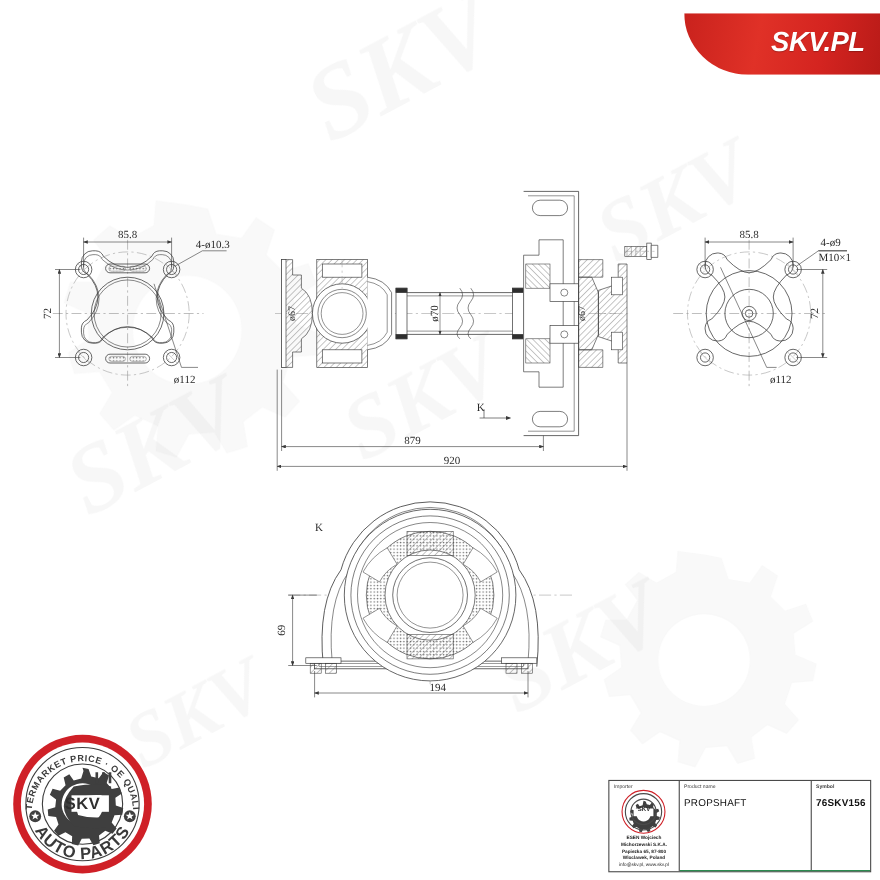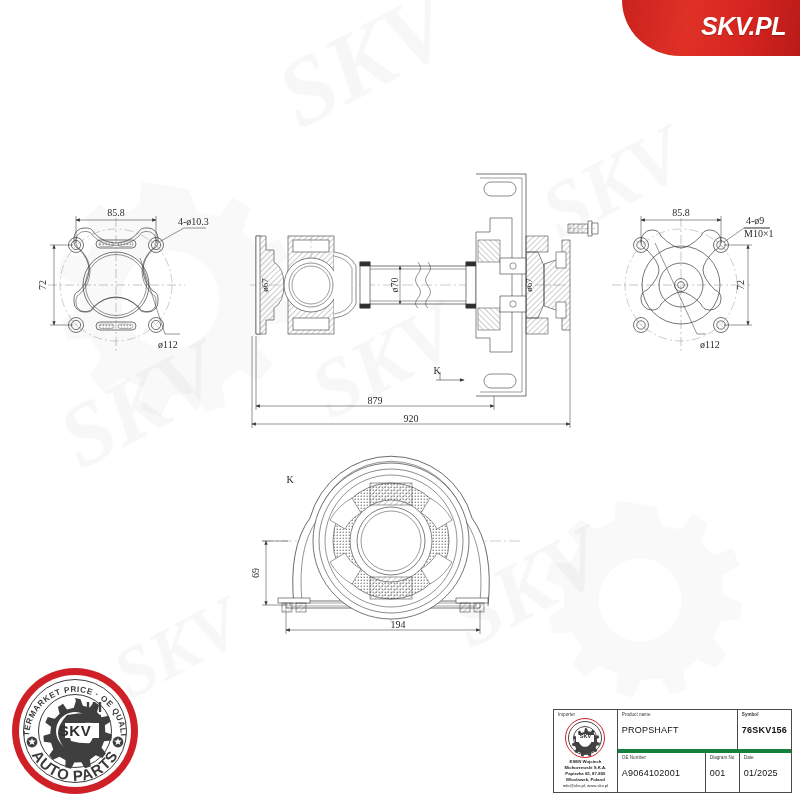--- a/index.html
+++ b/index.html
@@ -9,21 +9,21 @@
     font-family:"Liberation Sans", sans-serif;
     position:relative;overflow:hidden;
   }
   #root{position:absolute;inset:0;}
 
   
   .wm{position:absolute;inset:0;pointer-events:none;overflow:hidden;}
 
   
   .banner{
-    position:absolute;top:0;right:0;
+    position:absolute;top:12px;right:0;
     width:178px;height:56px;
     overflow:hidden;
     text-align:right;
   }
   .banner-shape{
     position:absolute;top:0;right:0;
     width:178px;height:56px;
     background:linear-gradient(100deg,#c9221d 0%,#e03127 38%,#d42420 70%,#b91b18 100%);
     border-bottom-left-radius:58px 56px;
   }
@@ -91,21 +91,21 @@
     display:flex;
     box-sizing:border-box;
   }
   .it-left{
     width:96px;border-right:1px solid #4a4a4a;
     position:relative;box-sizing:border-box;
     display:flex;flex-direction:column;
   }
   .it-right{flex:1;display:flex;flex-direction:column;box-sizing:border-box;}
   .it-row{display:flex;flex:1;}
-  .it-row.top{border-bottom:4px solid #15803d;}
+  .it-row.top{border-bottom:1px solid #15803d;}
   .cell{position:relative;box-sizing:border-box;padding:2px 4px 0 4px;}
   .cell.b{border-right:1px solid #4a4a4a;}
   .clabel{
     font-size:4.6px;color:#3a3a3a;
     font-family:"Liberation Sans", sans-serif;
     line-height:6px;
   }
   .cval{
     font-size:9px;color:#111;
     font-family:"Liberation Sans", sans-serif;
@@ -579,30 +579,16 @@
       <div class="it-row top">
         <div class="cell c-prod b">
           <div class="clabel">Product name</div>
           <div class="cval">PROPSHAFT</div>
         </div>
         <div class="cell c-sym">
           <div class="clabel">Symbol</div>
           <div class="cval">76SKV156</div>
         </div>
       </div>
-      <div class="it-row">
-        <div class="cell c-oe b">
-          <div class="clabel">OE Number</div>
-          <div class="cval">A9064102001</div>
-        </div>
-        <div class="cell c-diag b">
-          <div class="clabel">Diagram No</div>
-          <div class="cval">001</div>
-        </div>
-        <div class="cell c-date">
-          <div class="clabel">Date</div>
-          <div class="cval">01/2025</div>
-        </div>
-      </div>
     </div>
   </div>
 
 </div>
 
 </body></html>

